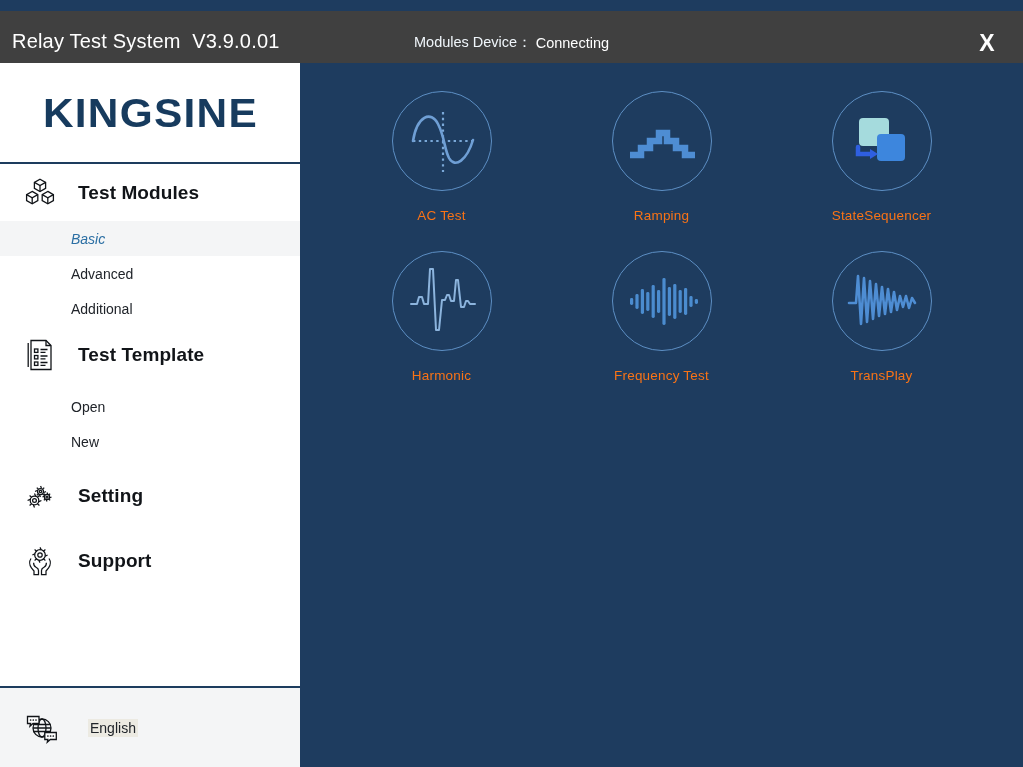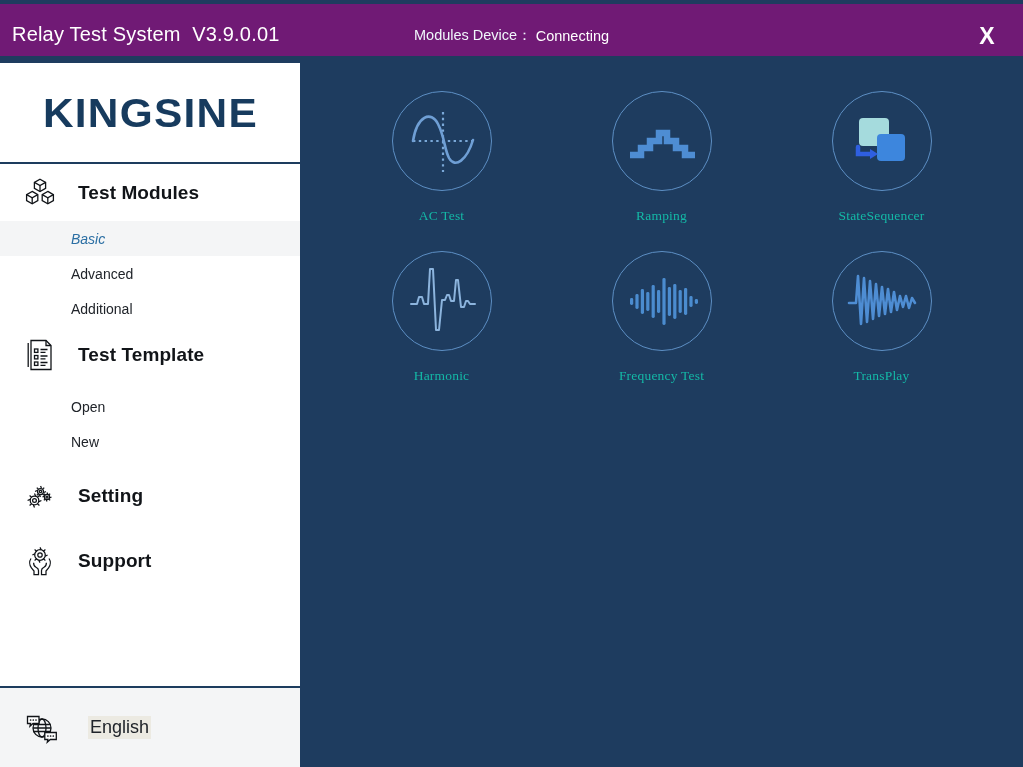--- a/index.html
+++ b/index.html
@@ -6,22 +6,22 @@
   html,body { width:1023px; height:767px; overflow:hidden; }
   body {
     font-family:"Liberation Sans", sans-serif;
     background:#1e3c5f;
     -webkit-font-smoothing:antialiased;
   }
   #app { position:relative; width:1023px; height:767px; }
 
   
   .titlebar {
-    position:absolute; left:0; top:4px; width:1023px; height:52px;
-    background:#701a75;
+    position:absolute; left:0; top:11px; width:1023px; height:52px;
+    background:#404040;
   }
   .title-text {
     position:absolute; left:12px; top:19px;
     font-size:20px; color:#ffffff; letter-spacing:.2px;
     white-space:pre;
   }
   .online-wrap {
     position:absolute; left:0; top:0; width:1023px; height:63px;
     display:flex; align-items:center; justify-content:center;
     pointer-events:none;
@@ -86,21 +86,21 @@
     background:#1d3c5e;
   }
   .lang-zone {
     position:absolute; left:0; top:625px; width:300px; height:79px;
     background:#f4f5f6;
     display:flex; align-items:center; padding-left:22px;
     cursor:pointer;
   }
   .lang-zone .licon { width:40px; height:40px; flex:0 0 40px; display:flex; align-items:center; justify-content:center; }
   .lang-zone .llabel {
-    margin-left:26px; font-size:18px; color:#20242a;
+    margin-left:26px; font-size:14px; color:#20242a;
     background:#eceae2; padding:1px 2px;
   }
 
   
   .main {
     position:absolute; left:300px; top:63px; width:723px; height:704px;
     background:#1e3c5f;
   }
   .tile-grid {
     position:absolute; left:0; top:0;
@@ -116,22 +116,22 @@
     display:flex; flex-direction:column; align-items:center;
     cursor:pointer;
   }
   .tile-circle {
     width:100px; height:100px; border-radius:50%;
     border:1px solid #5d8fc4;
     display:flex; align-items:center; justify-content:center;
     position:relative;
   }
   .tile-label {
-    margin-top:17px; font-size:13.5px; color:#14b8a6;
-    letter-spacing:.2px; text-align:center; white-space:nowrap;font-family:Liberation Serif, serif;
+    margin-top:17px; font-size:13.5px; color:#f97316;
+    letter-spacing:.2px; text-align:center; white-space:nowrap;
   }
 </style>
 </head>
 <body>
 
 <div id="app">
 
   <div class="titlebar">
     <div class="title-text">Relay Test System  V3.9.0.01</div>
 

